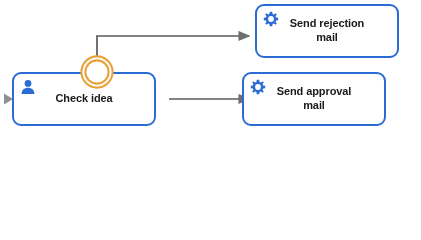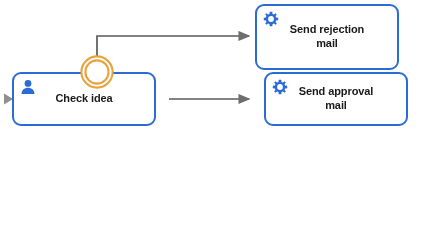--- a/index.html
+++ b/index.html
@@ -52,22 +52,22 @@
     height: 16px;
     line-height: 0;
   }
   .boundary-event {
     position: absolute;
     width: 34px;
     height: 34px;
     line-height: 0;
   }
   #task-check-idea { left: 12px; top: 72px; width: 144px; height: 54px; }
-  #task-send-rejection { left: 255px; top: 4px; width: 144px; height: 66px; }
-  #task-send-approval { left: 264px; top: 72px; width: 144px; height: 54px; }
+  #task-send-rejection { left: 255px; top: 4px; width: 144px; height: 54px; }
+  #task-send-approval { left: 242px; top: 72px; width: 144px; height: 54px; }
   #boundary-check-idea { left: 80px; top: 55px; }
 </style>
 </head>
 <body>
 
 <div id="canvas">
 
   <svg class="svg-layer" viewBox="0 0 421 149" xmlns="http://www.w3.org/2000/svg">
     <defs>
       <marker id="arrowhead" markerWidth="7" markerHeight="7" refX="6.2" refY="3" orient="auto">

